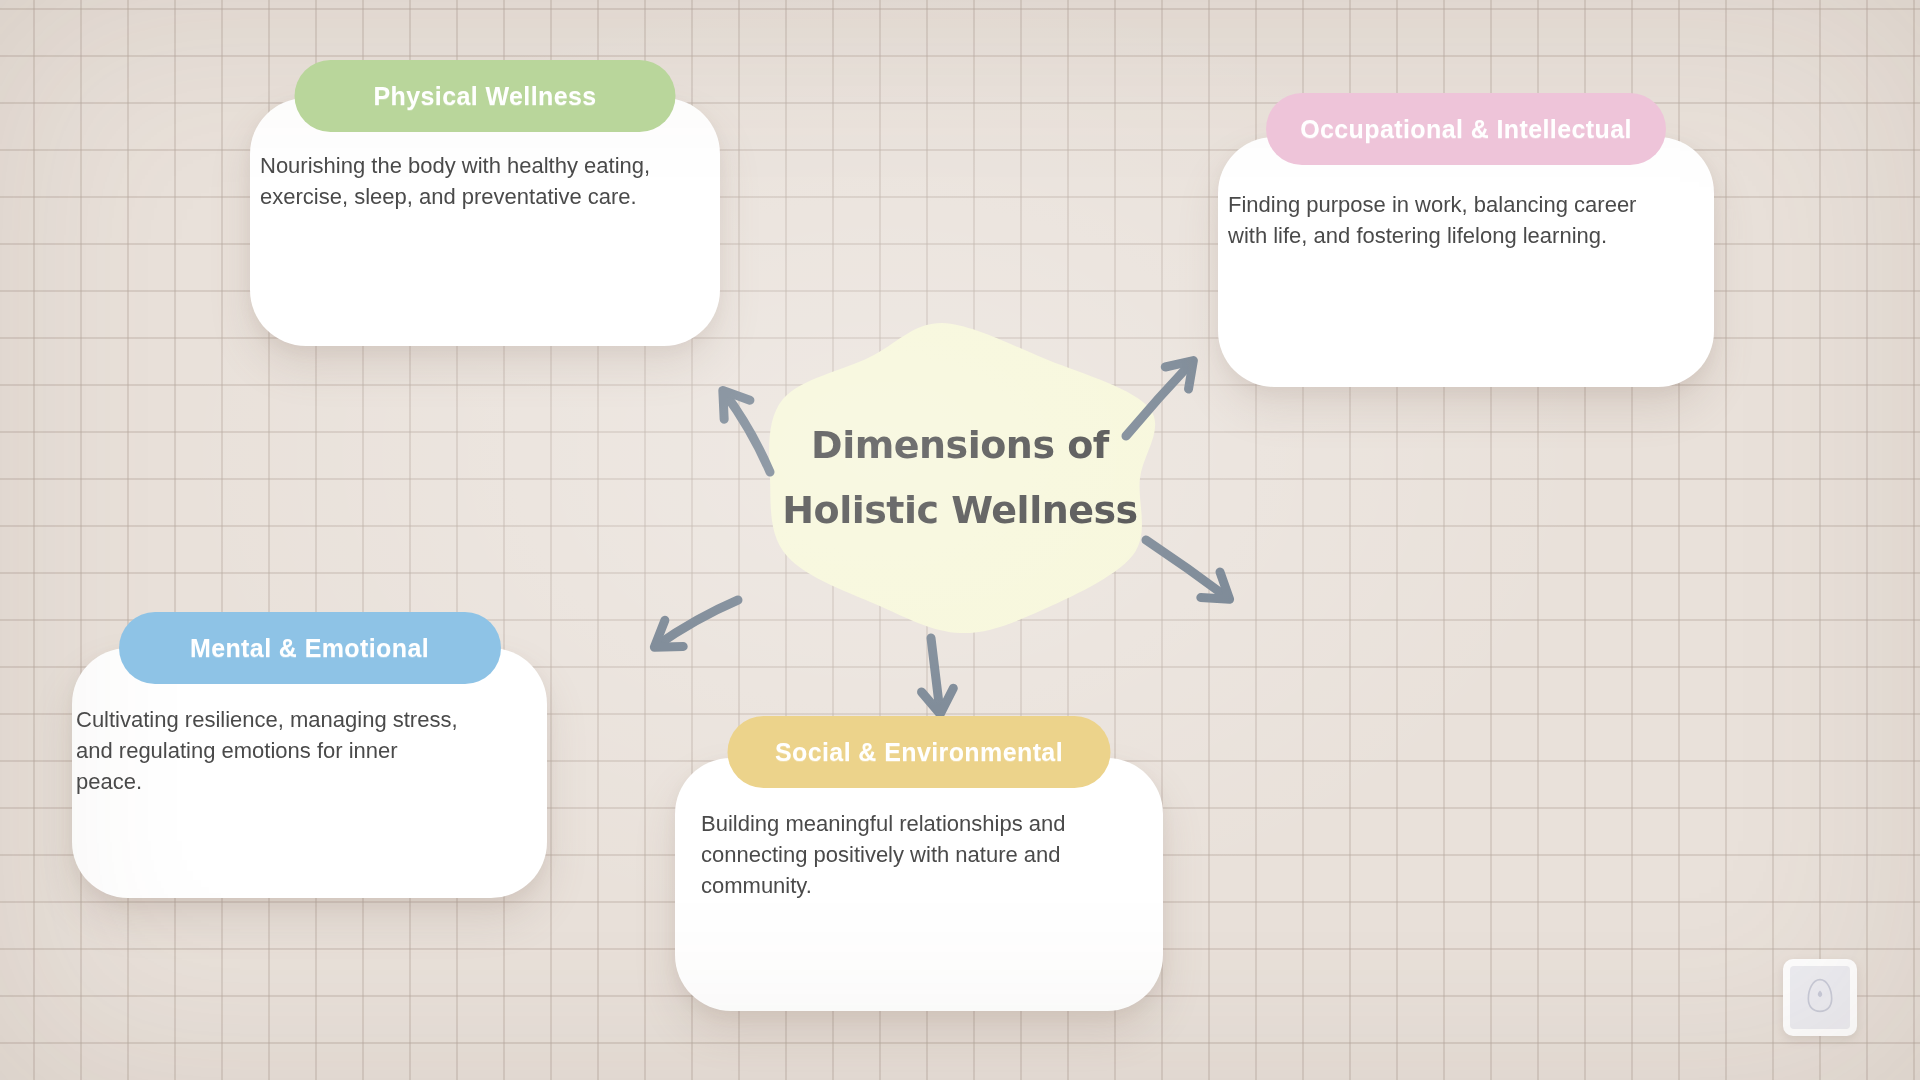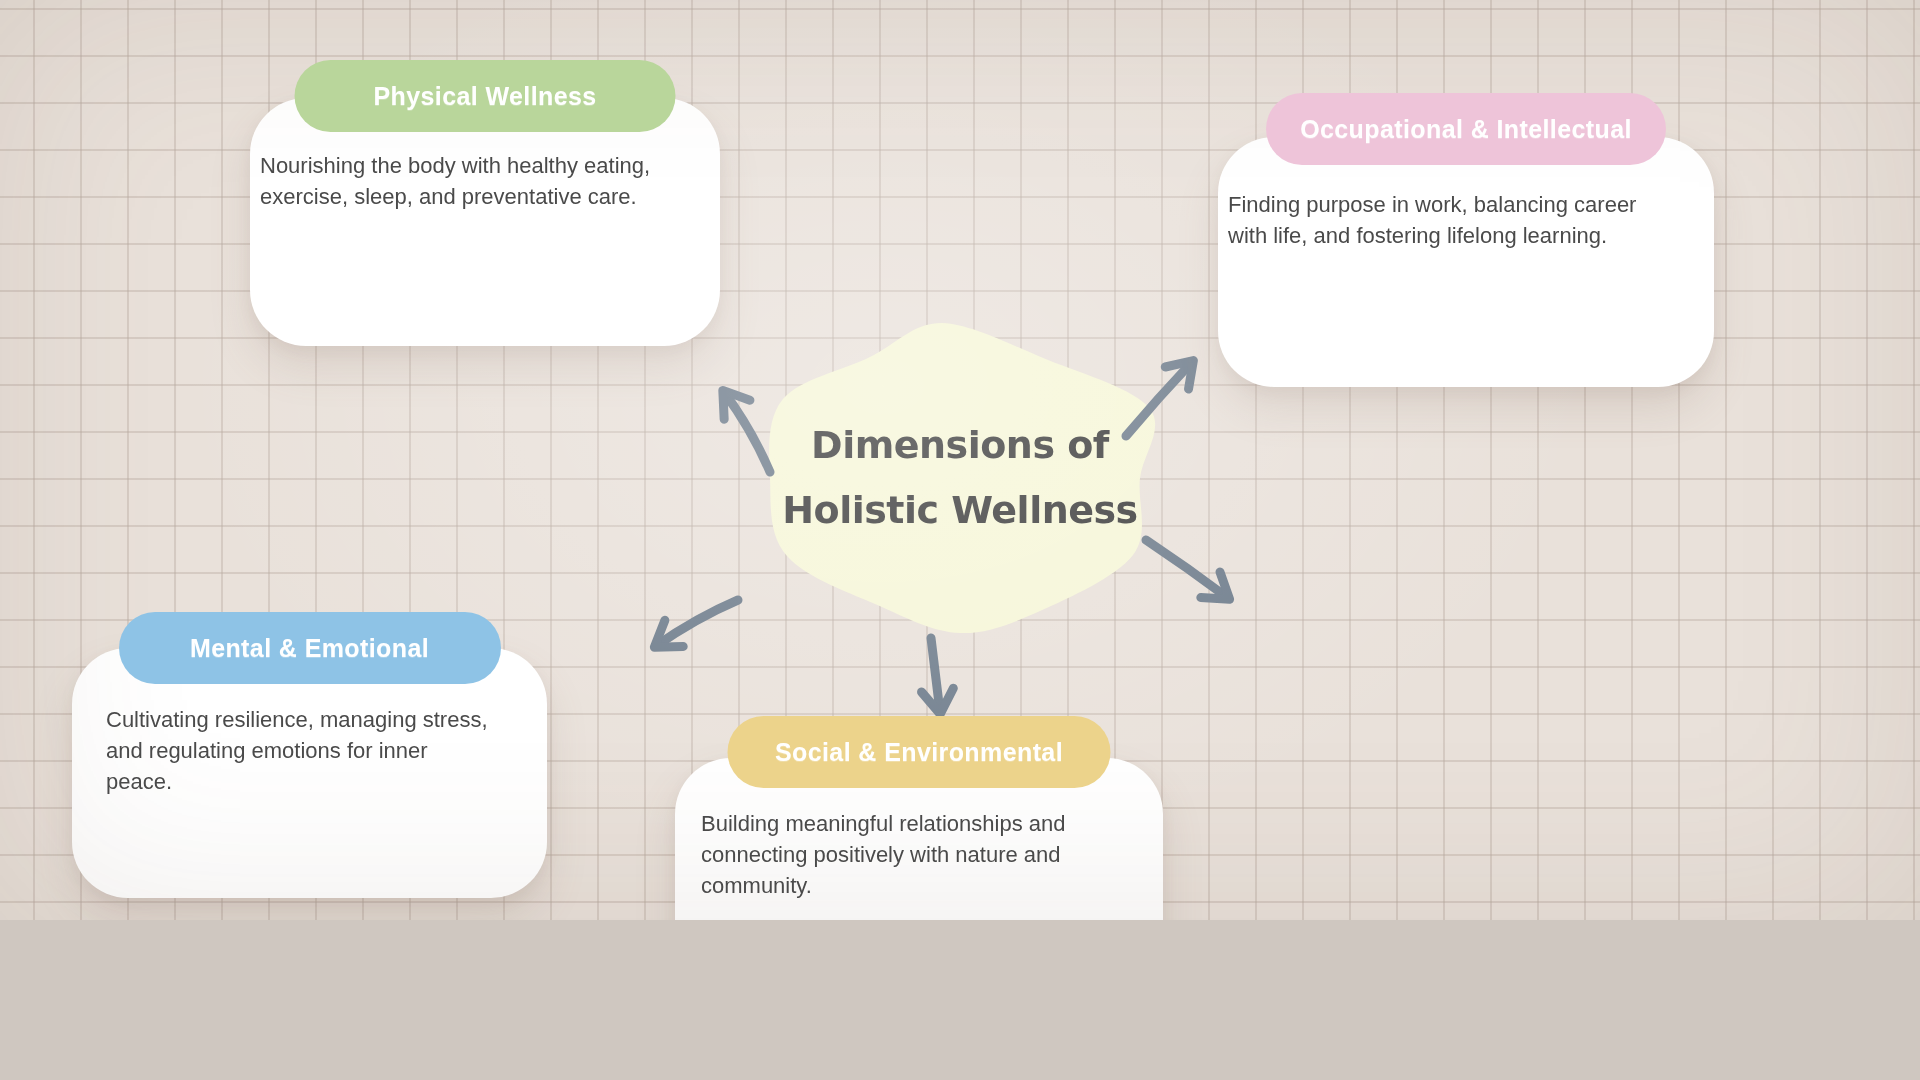--- a/index.html
+++ b/index.html
@@ -1,17 +1,17 @@
 <!DOCTYPE html>
 <html><head>
 <meta charset="utf-8">
 <style>
   html,body{margin:0;padding:0;background:#cfc7c0;}
   .canvas{
-    position:relative;width:1920px;height:920px;overflow:hidden;
+    position:relative;width:1920px;height:1080px;overflow:hidden;
     background-color:#e9e1da;
     background-image:
       linear-gradient(to right, rgba(184,170,160,.40) 2px, transparent 2px),
       linear-gradient(to bottom, rgba(184,170,160,.40) 2px, transparent 2px);
     background-size:47px 47px;
     background-position:33px 8px;
     font-family:"Liberation Sans", sans-serif;
   }
   .vignette{
     position:absolute;inset:0;pointer-events:none;
@@ -54,21 +54,21 @@
   .node-physical   {left:250px; top:98px;  width:470px;height:248px;}
   .node-physical .pill{top:-38px;width:381px;}
   .node-physical .node-desc{padding:52px 10px 0;}
 
   .node-occupational{left:1218px;top:137px;width:496px;height:250px;}
   .node-occupational .pill{top:-44px;width:400px;}
   .node-occupational .node-desc{padding:52px 10px 0;}
 
   .node-mental     {left:72px;  top:648px; width:475px;height:250px;}
   .node-mental .pill{top:-36px;width:382px;}
-  .node-mental .node-desc{padding:56px 10px 0;margin-left:24px;}
+  .node-mental .node-desc{padding:56px 4px 0;}
 
   .node-social     {left:675px; top:758px; width:472px;height:253px;padding-left:16px;}
   .node-social .pill{top:-42px;width:383px;}
   .node-social .node-desc{padding:50px 10px 0;}
 
   .node-spiritual  {left:1270px;top:577px; width:420px;height:243px;}
   .node-spiritual .pill{top:-42px;width:336px;}
   .node-spiritual .node-desc{padding:48px 10px 0;}
 
   

